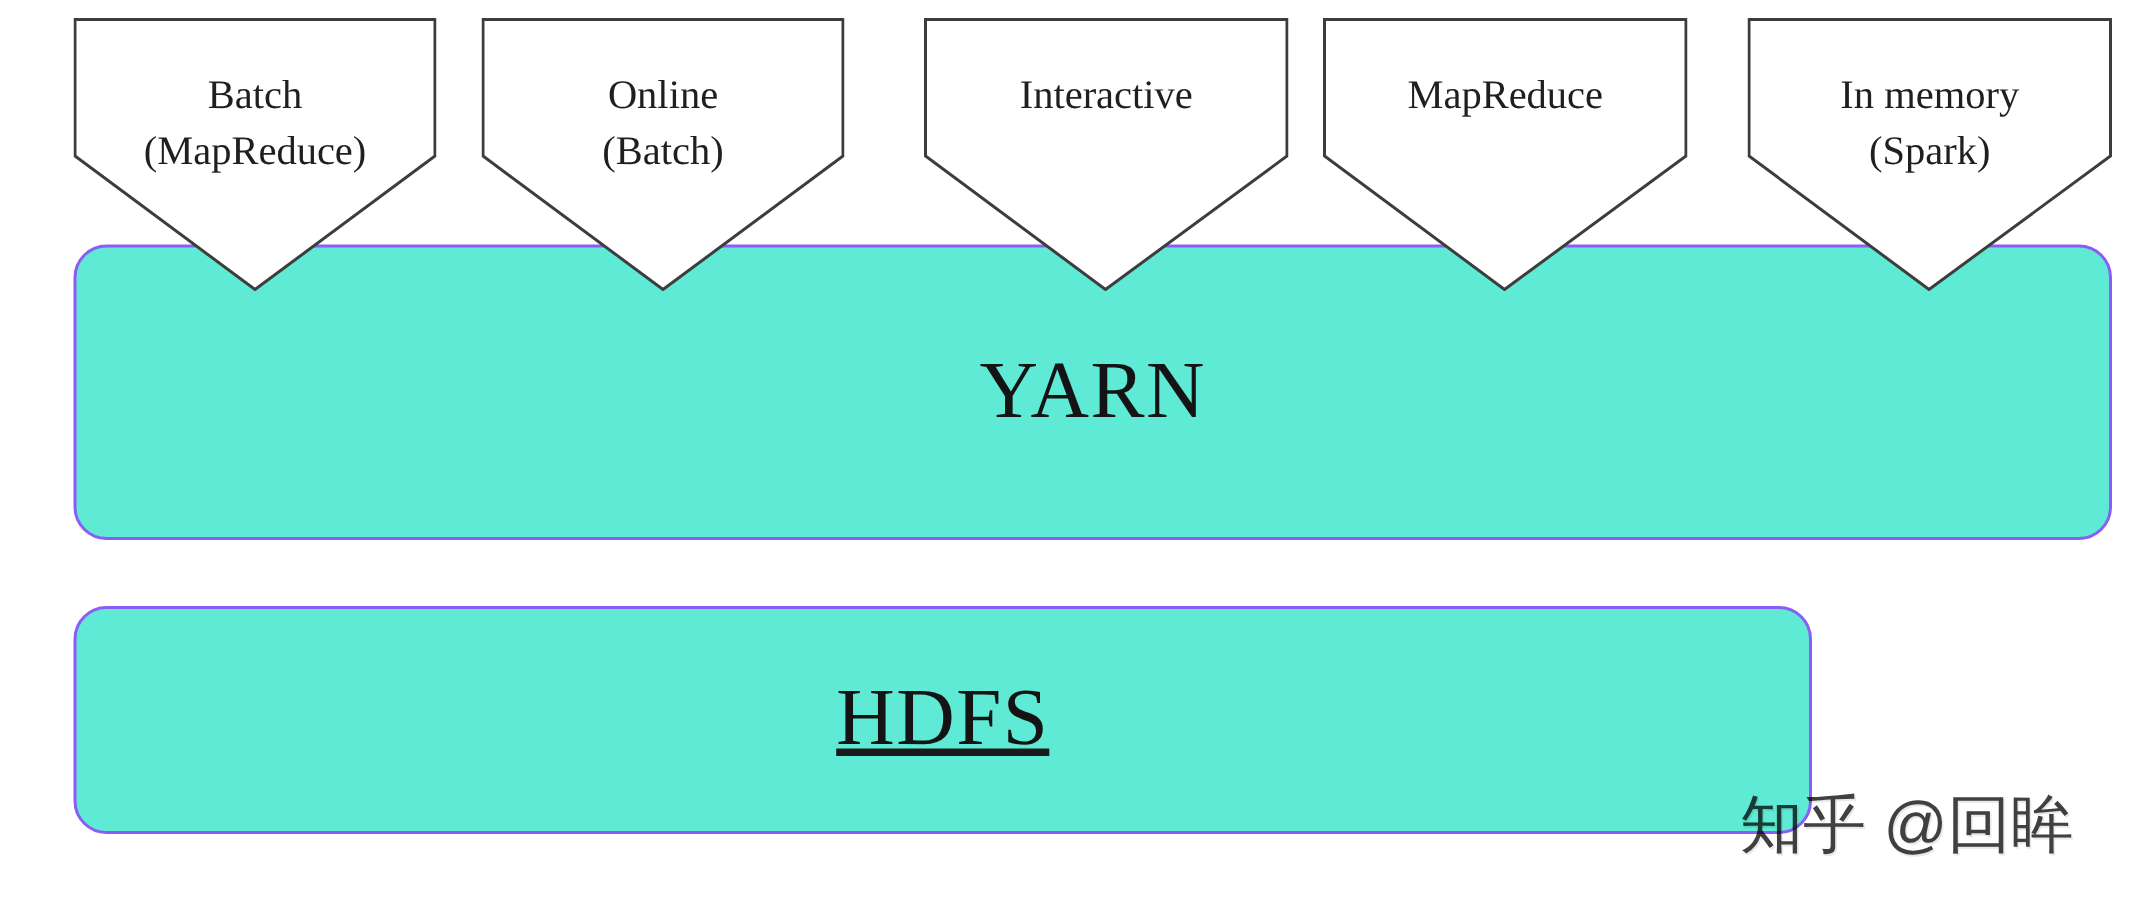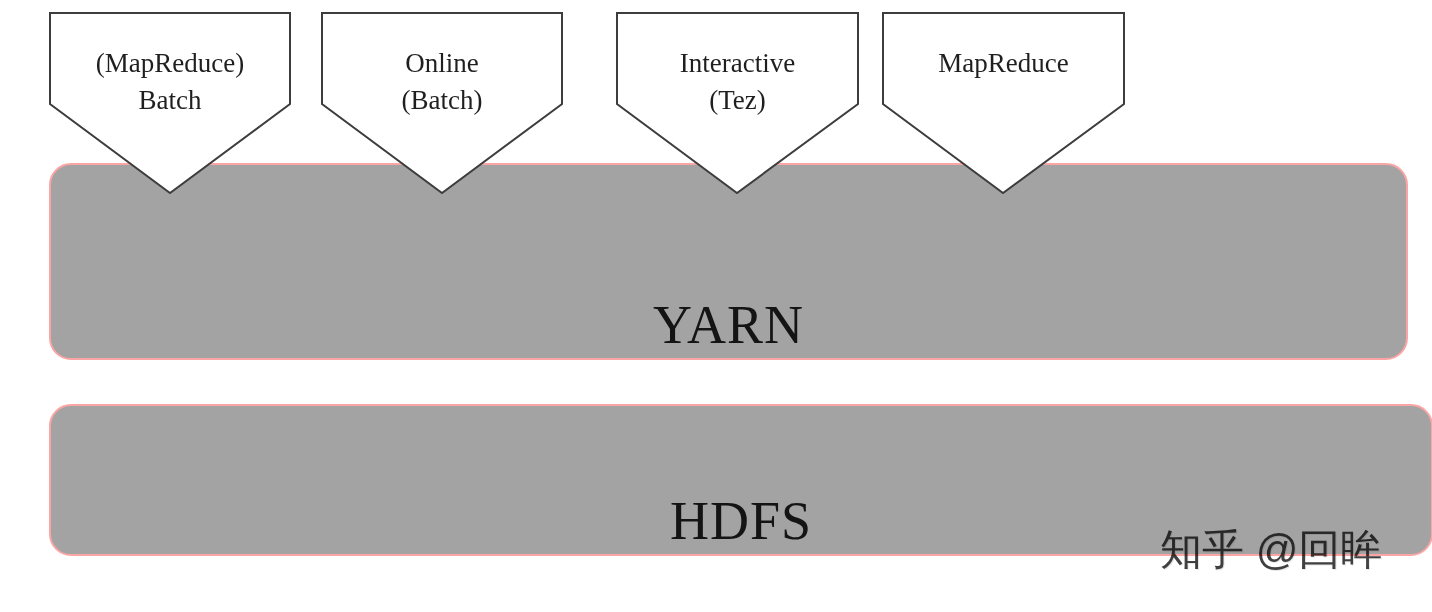--- a/index.html
+++ b/index.html
@@ -11,40 +11,41 @@
     position: relative;
     width: 1432px;
     height: 612px;
     background: #ffffff;
     overflow: hidden;
     font-family: "Liberation Serif", "DejaVu Serif", serif;
     color: #1a1a1a;
   }
   .layer-box {
     position: absolute;
-    background: #a3a3a3;
-    border: 2px solid #fca5a5;
+    background: #5eead4;
+    border: 2px solid #8b5cf6;
     border-radius: 22px;
     display: flex;
-    align-items: flex-end;
+    align-items: center;
     justify-content: center;
     box-sizing: border-box;
     z-index: 1;
   }
   .yarn-box {
     left: 49px;
     top: 163px;
     width: 1359px;
     height: 197px;
   }
   .hdfs-box {
     left: 49px;
     top: 404px;
-    width: 1384px;
+    width: 1159px;
     height: 152px;
+    text-decoration: underline;
   }
   .layer-label {
     font-size: 54px;
     letter-spacing: 1px;
     color: #141414;
     transform: translateY(-2px);
   }
   .pentagon {
     position: absolute;
     top: 12px;
@@ -95,50 +96,58 @@
 
   <div class="layer-box hdfs-box">
     <span class="layer-label">HDFS</span>
   </div>
 
   <div class="pentagon" style="left:49px; width:242px;">
     <svg viewBox="0 0 242 182" preserveAspectRatio="none">
       <polygon points="1,1 241,1 241,92 121,181 1,92" fill="#ffffff" stroke="#3d3d3d" stroke-width="2"></polygon>
     </svg>
     <div class="pent-label">
+      <div>Batch</div>
       <div>(MapReduce)</div>
-      <div>Batch</div>
     </div>
   </div>
 
   <div class="pentagon" style="left:321px; width:242px;">
     <svg viewBox="0 0 242 182" preserveAspectRatio="none">
       <polygon points="1,1 241,1 241,92 121,181 1,92" fill="#ffffff" stroke="#3d3d3d" stroke-width="2"></polygon>
     </svg>
     <div class="pent-label">
       <div>Online</div>
       <div>(Batch)</div>
     </div>
   </div>
 
   <div class="pentagon" style="left:616px; width:243px;">
     <svg viewBox="0 0 243 182" preserveAspectRatio="none">
       <polygon points="1,1 242,1 242,92 121,181 1,92" fill="#ffffff" stroke="#3d3d3d" stroke-width="2"></polygon>
     </svg>
     <div class="pent-label">
       <div>Interactive</div>
-      <div>(Tez)</div>
     </div>
   </div>
 
   <div class="pentagon" style="left:882px; width:243px;">
     <svg viewBox="0 0 243 182" preserveAspectRatio="none">
       <polygon points="1,1 242,1 242,92 121,181 1,92" fill="#ffffff" stroke="#3d3d3d" stroke-width="2"></polygon>
     </svg>
     <div class="pent-label">
       <div>MapReduce</div>
     </div>
   </div>
 
+  <div class="pentagon" style="left:1165px; width:243px;">
+    <svg viewBox="0 0 243 182" preserveAspectRatio="none">
+      <polygon points="1,1 242,1 242,92 121,181 1,92" fill="#ffffff" stroke="#3d3d3d" stroke-width="2"></polygon>
+    </svg>
+    <div class="pent-label">
+      <div>In memory</div>
+      <div>(Spark)</div>
+    </div>
+  </div>
 
   <div class="watermark">知乎 @回眸</div>
 
 </div>
 
 </body></html>

